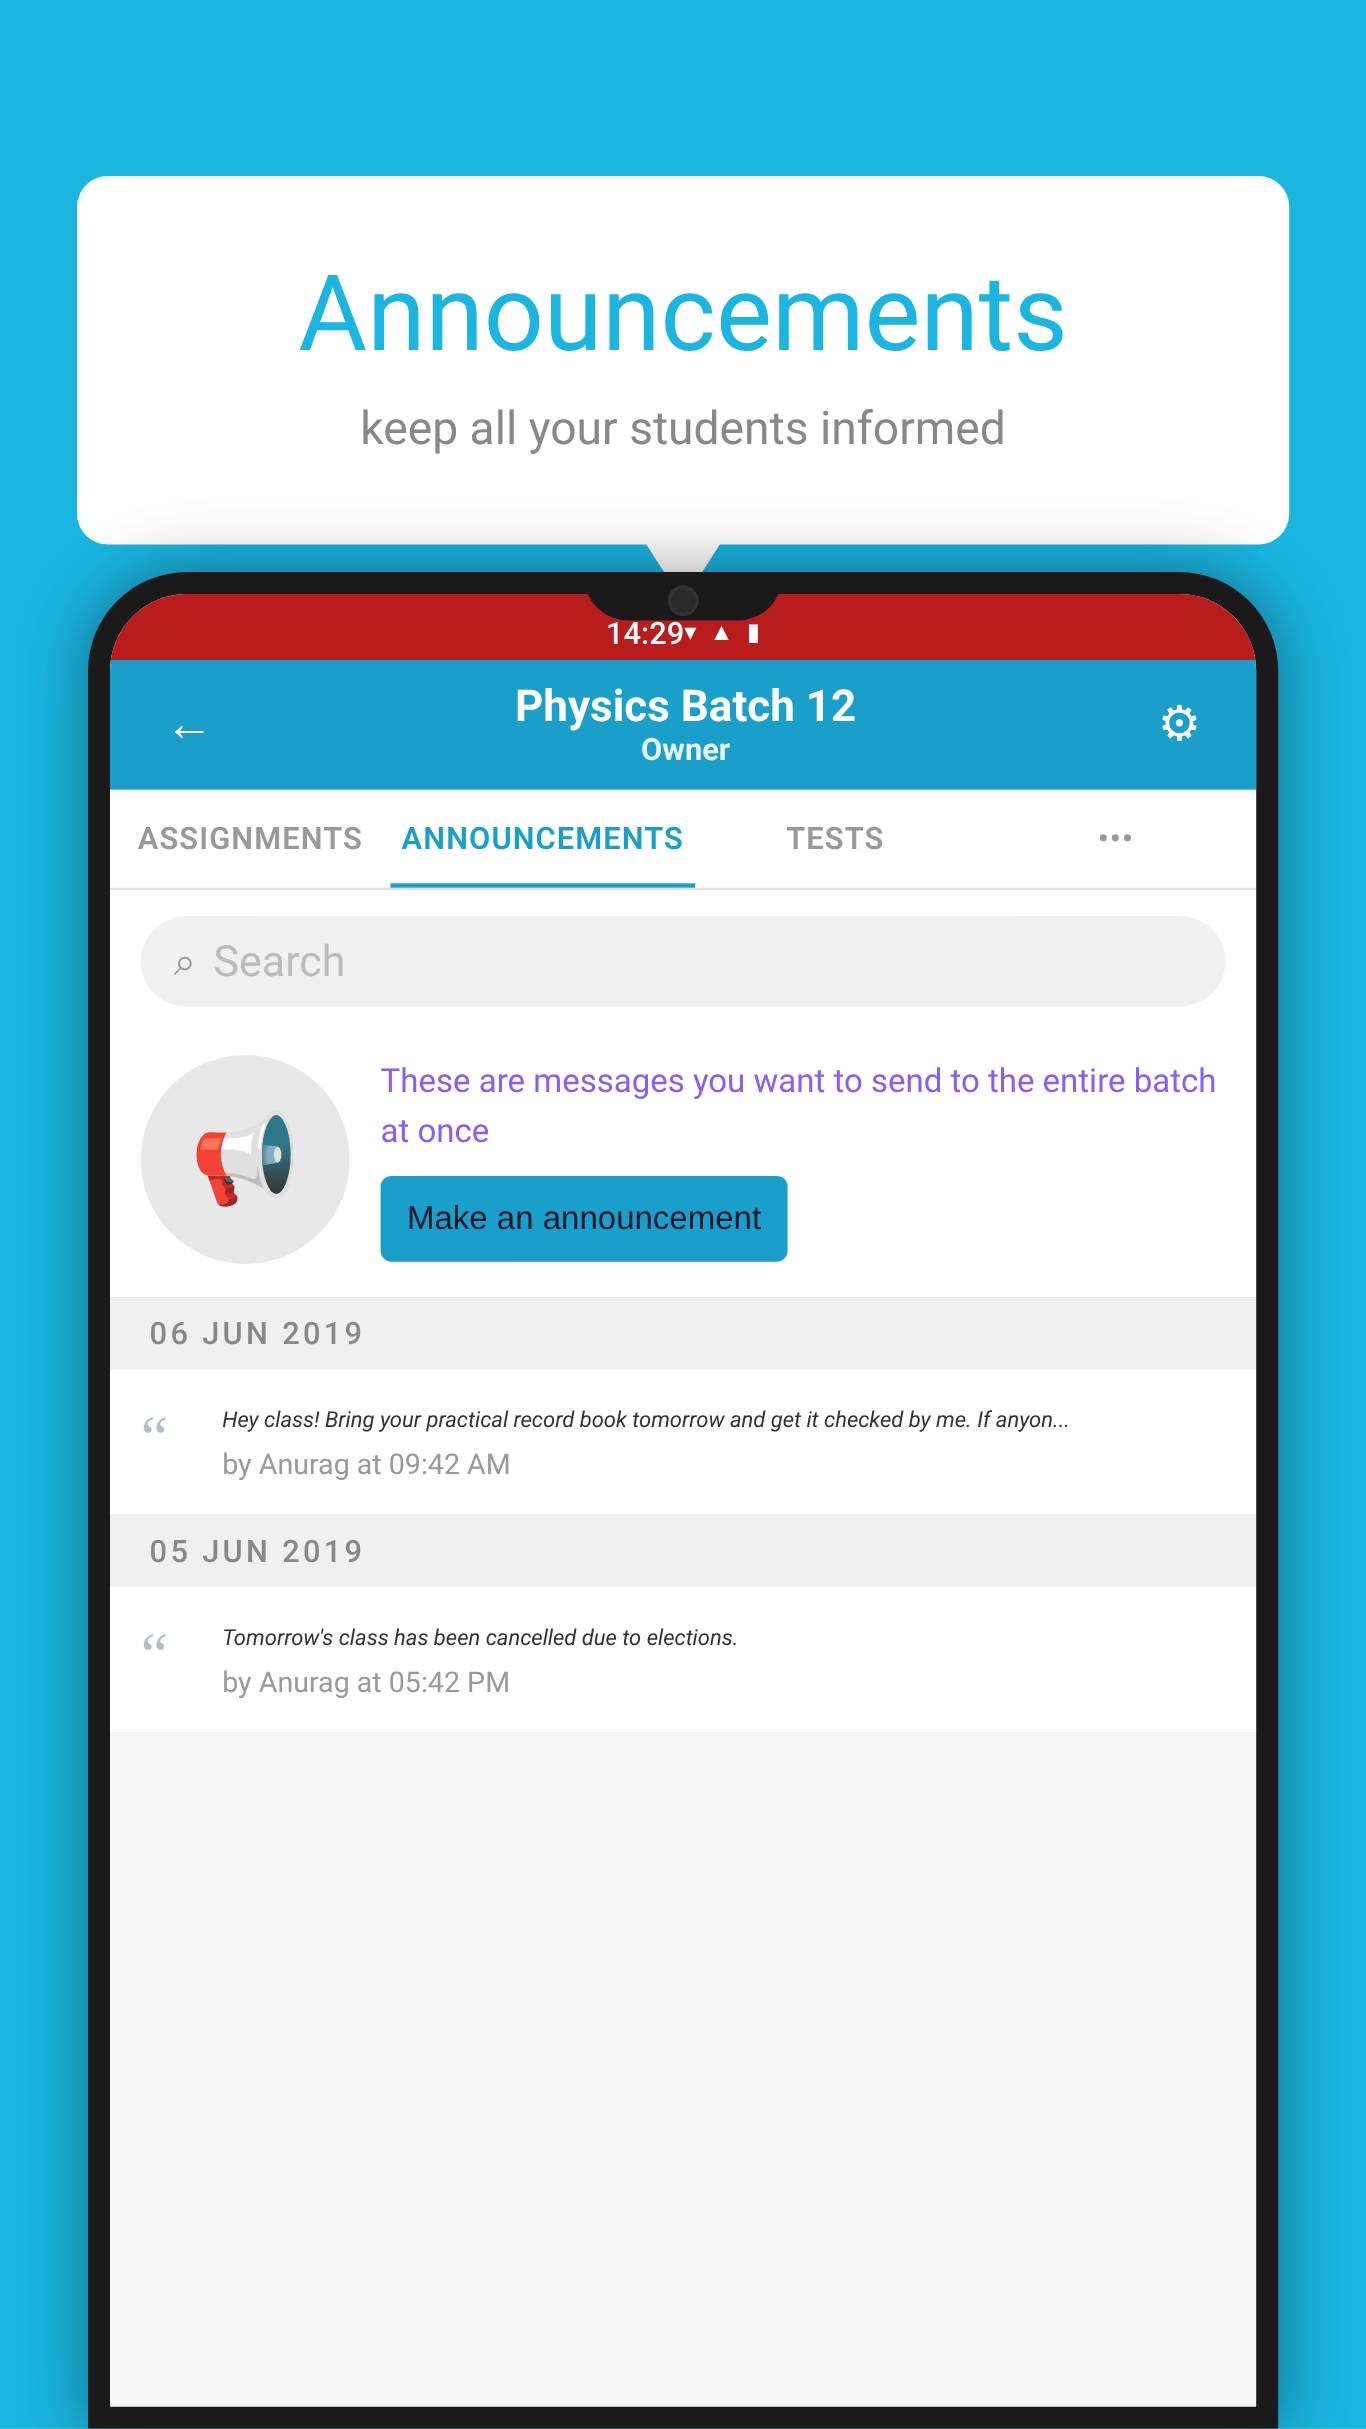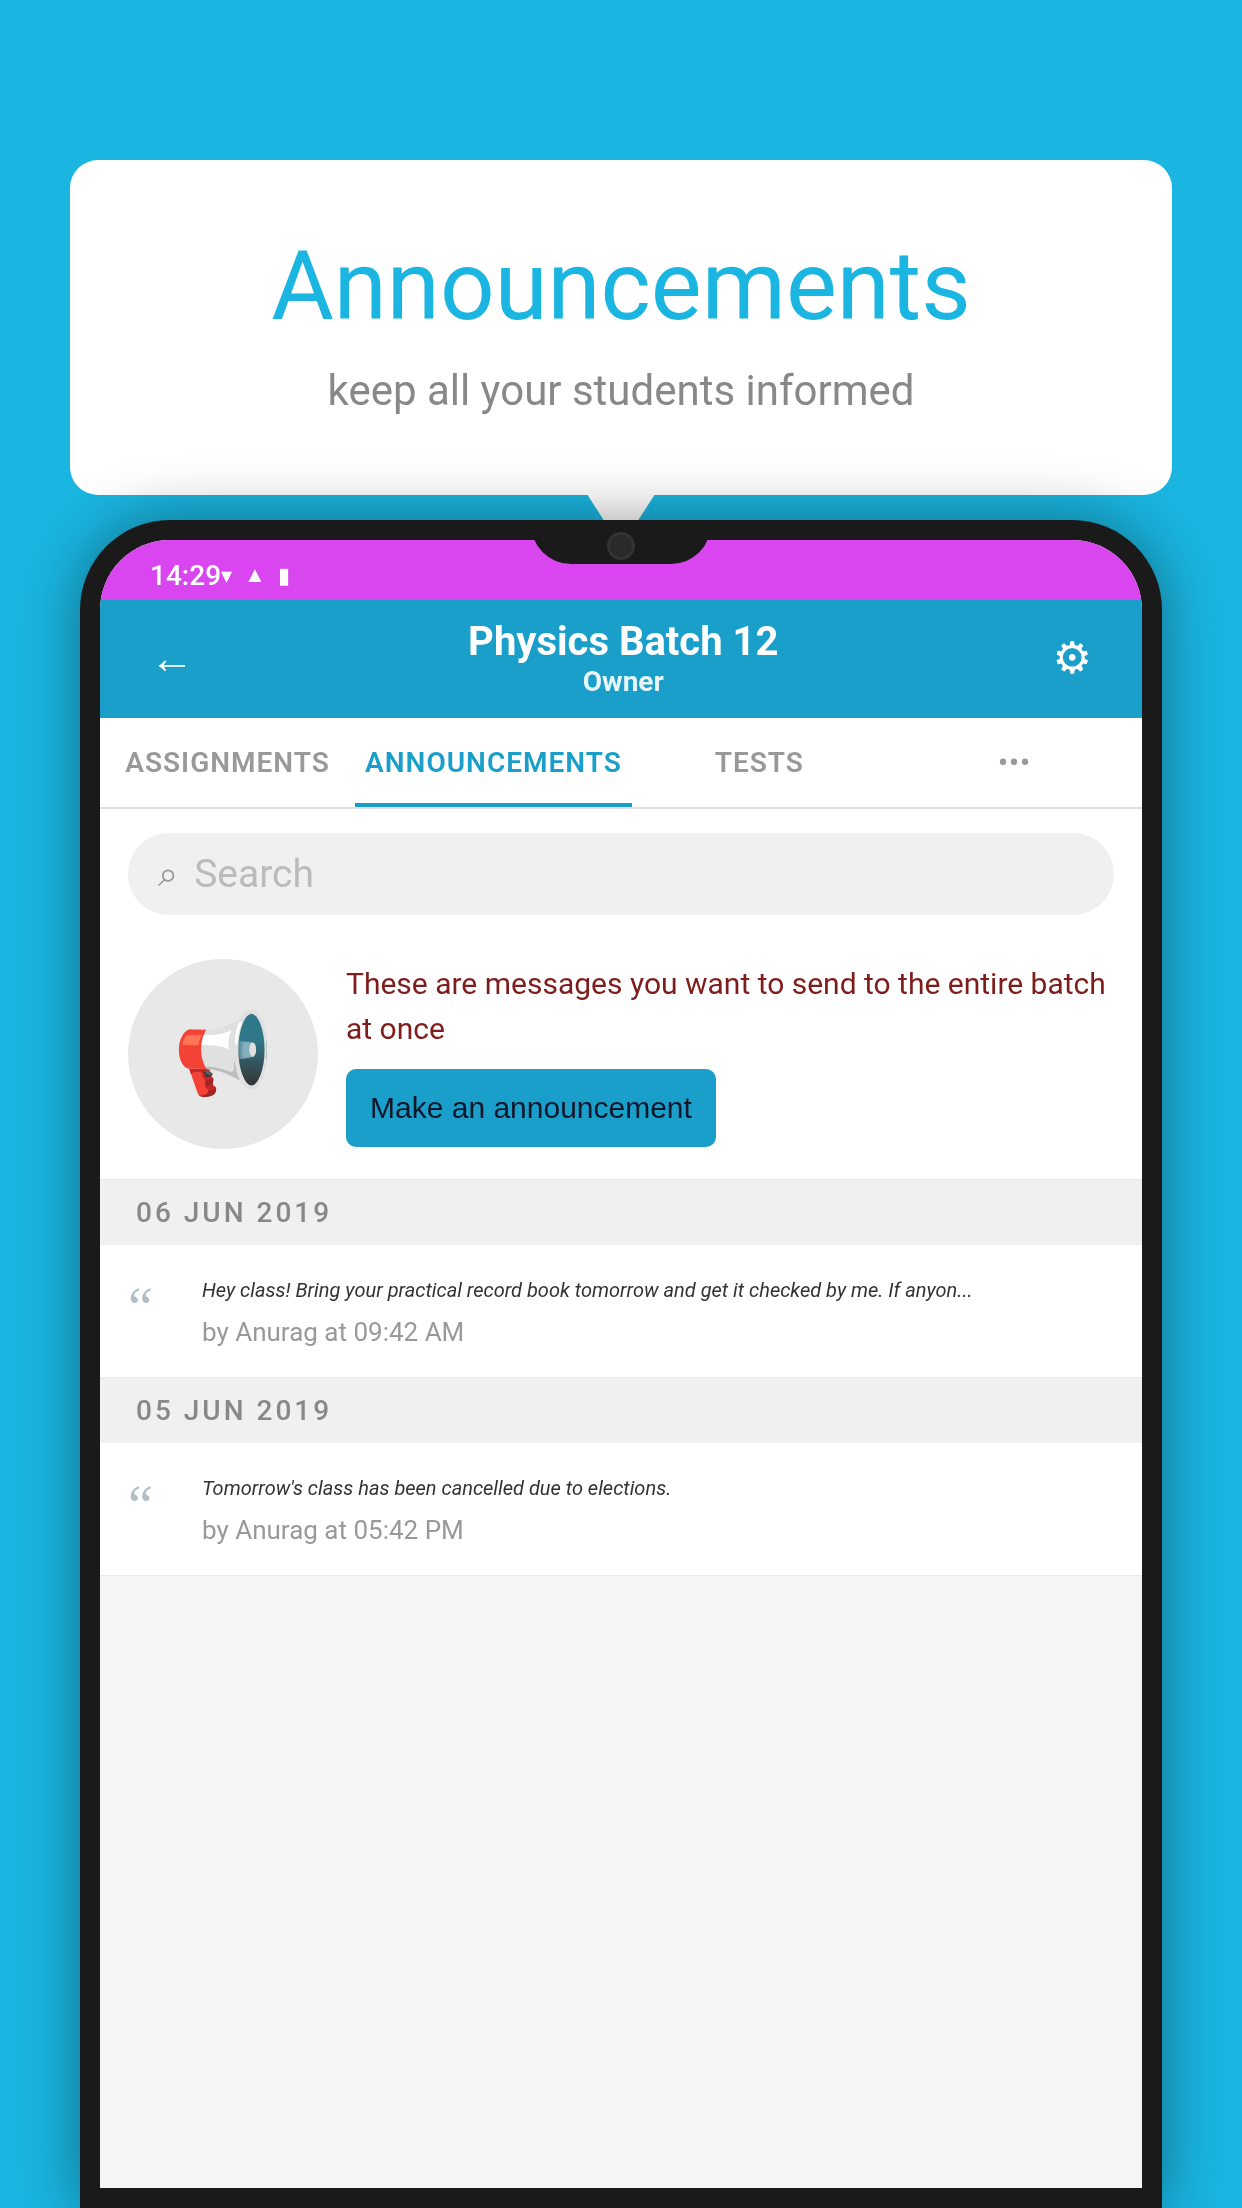--- a/index.html
+++ b/index.html
@@ -90,25 +90,25 @@
       transform: translateX(-50%);
       width: 28px;
       height: 28px;
       background: #2a2a2a;
       border-radius: 50%;
       border: 3px solid #333;
     }
 
     
     .status-bar {
-      background: #d946ef;
+      background: #b91c1c;
       height: 60px;
       display: flex;
       align-items: center;
-      justify-content: flex-start;
+      justify-content: center;
       padding: 0 50px;
       padding-top: 10px;
     }
     .status-time {
       color: white;
       font-size: 28px;
       font-weight: 500;
     }
     .status-icons {
       display: flex;
@@ -229,21 +229,21 @@
       align-items: center;
       justify-content: center;
     }
     .megaphone-icon {
       font-size: 80px;
     }
     .promo-content {
       flex: 1;
     }
     .promo-text {
-      color: #7f1d1d;
+      color: #8b5cf6;
       font-size: 30px;
       line-height: 1.5;
       margin-bottom: 18px;
     }
     .make-announcement-btn {
       background: #1a9fcb;
       color: #0f172a;
       border: none;
       border-radius: 10px;
       padding: 22px 24px;

